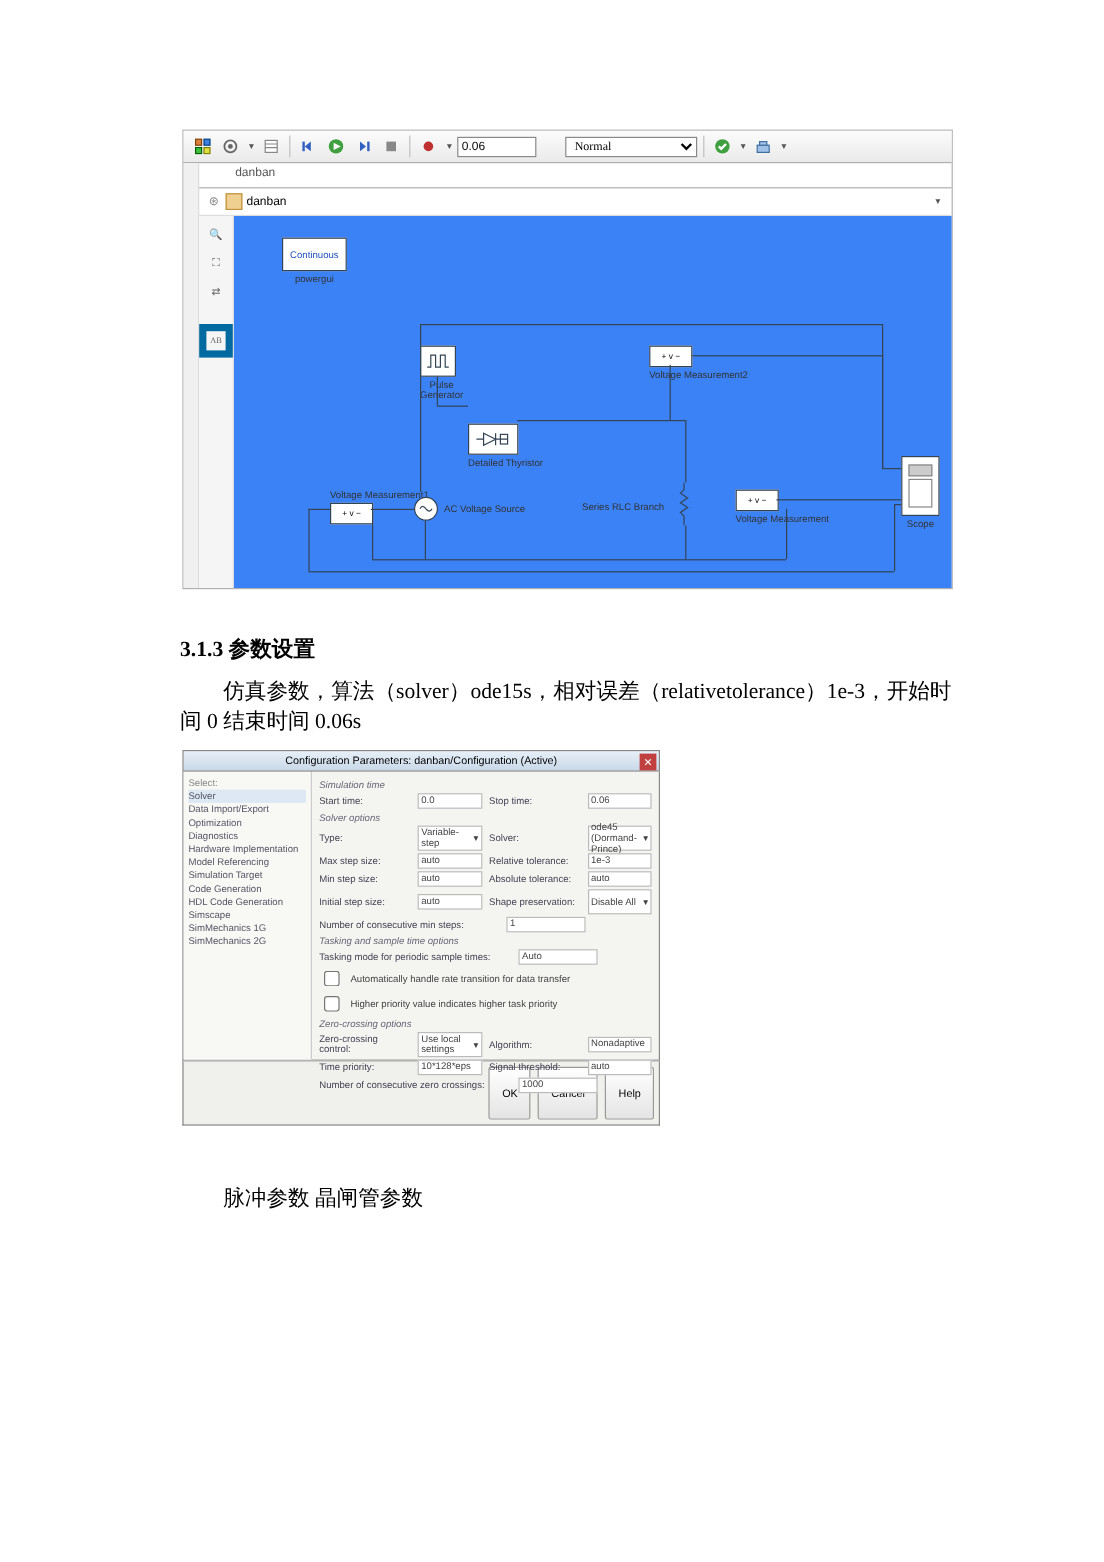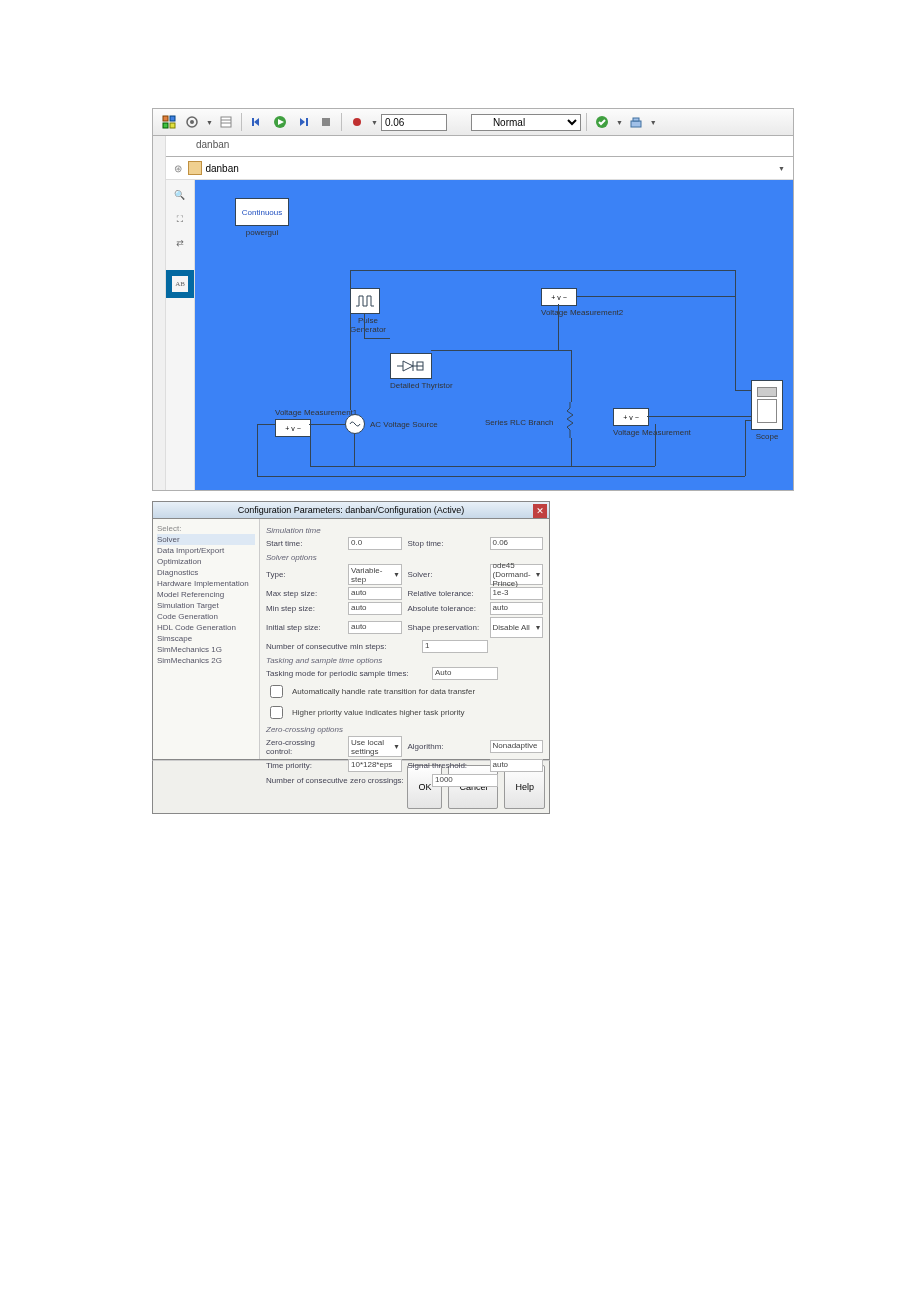--- a/index.html
+++ b/index.html
@@ -2,21 +2,21 @@
 <html><head>
 <meta charset="utf-8">
 <style>
 body{margin:0;background:#fff;font-family:"Times New Roman","SimSun",serif;color:#000;width:920px}
 .page{padding:108px 0 0 0}
 .simulink{margin:0 0 0 152px;width:640px;border:1px solid #b0b0b0;background:#fff}
 .toolbar{background:linear-gradient(#fcfcfc,#eaeaea);border-bottom:1px solid #b0b0b0;padding:3px 6px;display:flex;align-items:center;gap:3px;font-family:Tahoma,sans-serif;font-size:10px}
 .tb-ico{width:18px;height:18px;display:flex;align-items:center;justify-content:center;border:1px solid transparent;border-radius:2px}
 .tb-sep{width:1px;height:18px;background:#c0c0c0;margin:0 2px}
 .tb-input{width:58px;height:15px;border:1px solid #888;background:#fff;padding:0 3px;font-size:10px;font-family:Tahoma,sans-serif}
-.tb-select{width:110px;height:17px;border:1px solid #888;background:#fff;padding:0 17px;font-size:10px;font-family:Liberation Sans, sans-serif}
+.tb-select{width:110px;height:17px;border:1px solid #888;background:#fff;padding:0 3px;font-size:10px;font-family:Liberation Serif, serif}
 .drop{font-size:7px;color:#555;margin-left:1px}
 .tabbar{border-bottom:1px solid #b0b0b0;padding:3px 30px 0;font-family:Tahoma,sans-serif;font-size:10px;color:#555;height:17px}
 .crumb{display:flex;align-items:center;padding:4px 8px;font-family:Tahoma,sans-serif;font-size:10px;gap:6px;border-bottom:1px solid #ddd}
 .crumb .arr{color:#888}
 .crumb .mdl{display:flex;align-items:center;gap:3px}
 .crumb .mdlico{width:12px;height:12px;background:#f0d090;border:1px solid #c09040}
 .canvas-wrap{display:flex}
 .palette{width:28px;background:#f5f5f5;border-right:1px solid #ddd;display:flex;flex-direction:column;align-items:center;padding-top:6px;gap:6px}
 .pal-ico{width:16px;height:16px;border:1px solid transparent;display:flex;align-items:center;justify-content:center;font-size:9px;color:#666}
 .canvas{flex:1;position:relative;height:310px;background:#3b82f6}
@@ -245,20 +245,24 @@
           <div class="wire vw" style="left:62px;top:244px;height:52px"></div>
           <div class="wire hw" style="left:62px;top:296px;width:488px"></div>
           <div class="wire vw" style="left:550px;top:240px;height:56px"></div>
           <div class="wire hw" style="left:550px;top:240px;width:6px"></div>
         </div>
       </div>
     </div>
   </div>
 </div>
 
+<div class="text-block">
+  <div class="heading">3.1.3 参数设置</div>
+  <p class="para" style="text-indent:0"><span style="display:inline-block;width:2em"></span><span>仿真参数，算法（solver）ode15s，相对误差（relativetolerance）1e-3，开始时间 0 结束时间 0.06s</span></p>
+</div>
 
 
 <div class="cfg">
   <div class="cfg-title"><span>Configuration Parameters: danban/Configuration (Active)</span><span class="cfg-close">✕</span></div>
   <div class="cfg-body">
     <div class="cfg-tree">
       <div style="color:#888">Select:</div>
       <div style="background:#dde8f4">Solver</div>
       <div>Data Import/Export</div>
       <div>Optimization</div>
@@ -354,14 +358,17 @@
     </div>
   </div>
   <div class="cfg-foot">
     <span style="flex:1"></span>
     <span class="cfg-btn">OK</span>
     <span class="cfg-btn">Cancel</span>
     <span class="cfg-btn">Help</span>
   </div>
 </div>
 
+<div class="text-block" style="padding-top:40px">
+  <p class="para">脉冲参数 晶闸管参数</p>
+</div>
 
 </div>
 
 </body></html>

